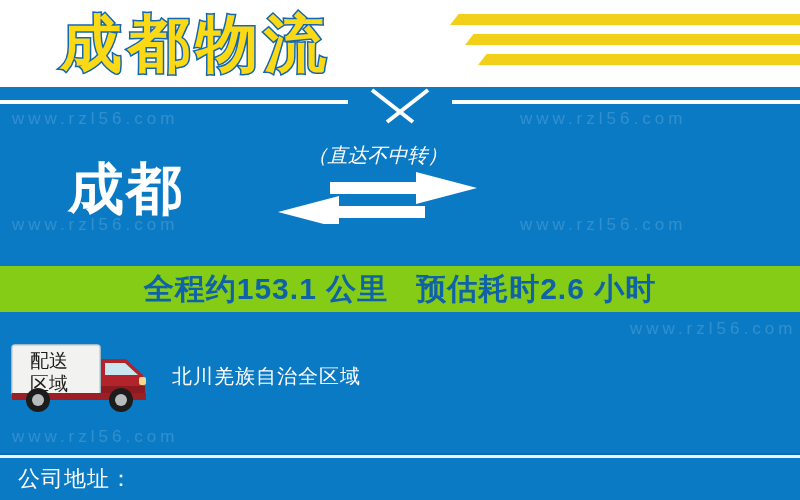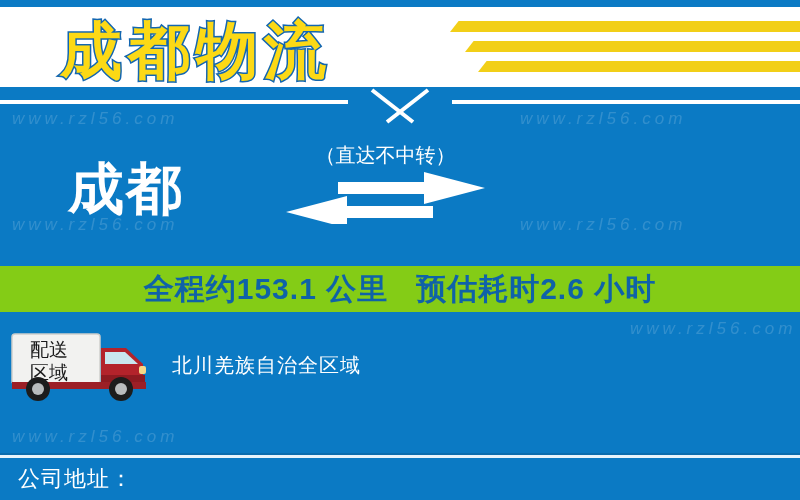--- a/index.html
+++ b/index.html
@@ -5,21 +5,21 @@
   html,body{margin:0;padding:0;}
   body{
     width:800px;height:500px;overflow:hidden;
     font-family:"Liberation Sans","DejaVu Sans",sans-serif;
     background:#0b7ac4;
   }
   #banner{position:relative;width:800px;height:500px;overflow:hidden;background:#0b7ac4;}
 
   
   .header-band{
-    position:absolute;left:0;top:7px;width:800px;height:105px;
+    position:absolute;left:0;top:0;width:800px;height:105px;
     background:#ffffff;overflow:hidden;font-family:Liberation Serif, serif;
   }
   .title{
     position:absolute;left:60px;top:4px;
     font-size:62px;line-height:80px;font-weight:bold;
     color:#fcd915;letter-spacing:6px;
     -webkit-text-stroke:3px #1366b0;
     paint-order:stroke fill;
     white-space:nowrap;
   }
@@ -60,21 +60,21 @@
     position:absolute;left:0;top:55px;width:739px;height:110px;
   }
   .city{
     position:absolute;top:8px;
     font-size:56px;line-height:78px;font-weight:bold;color:#ffffff;
     letter-spacing:2px;white-space:nowrap;
   }
   .city.origin{left:68px;}
   .city.dest{left:497px;font-size:54px;letter-spacing:0px;}
 
-  .arrow-wrap{position:absolute;left:288px;top:0px;width:195px;height:110px;}
+  .arrow-wrap{position:absolute;left:280px;top:0px;width:195px;height:110px;font-style:italic;}
   .note-top{
     position:absolute;left:0;top:0px;width:195px;text-align:center;
     font-size:20px;line-height:26px;color:#ffffff;white-space:nowrap;
   }
   .note-bot{
     position:absolute;left:0;top:84px;width:195px;text-align:center;
     font-size:20px;line-height:26px;color:#ffffff;white-space:nowrap;
   }
   .arrow-svg{position:absolute;left:-2px;top:30px;}
 
@@ -83,21 +83,21 @@
     position:absolute;left:0;top:179px;width:800px;height:46px;
     background:#84cc16;display:flex;align-items:center;justify-content:center;
   }
   .stats-txt{
     font-size:30px;line-height:36px;font-weight:bold;color:#0f62a8;
     letter-spacing:1px;white-space:nowrap;
   }
   .stats-txt .gap{display:inline-block;width:28px;}
 
   
-  .delivery{position:absolute;left:0;top:243px;width:800px;height:80px;}
+  .delivery{position:absolute;left:0;top:254px;width:800px;height:80px;}
   .truck{position:absolute;left:8px;top:0px;width:152px;height:72px;}
   .area-text{
     position:absolute;left:172px;top:22px;
     font-size:20px;line-height:26px;color:#ffffff;letter-spacing:1px;
     white-space:nowrap;
   }
 
   
   .sep-line{position:absolute;left:0;top:453px;width:800px;height:2px;background:#0a6cae;}
   .sep-line2{position:absolute;left:0;top:455px;width:800px;height:3px;background:#e8f4fc;}
@@ -112,21 +112,20 @@
   .addr-value{
     font-size:24px;line-height:28px;color:#f5d312;font-weight:bold;
     letter-spacing:1px;white-space:nowrap;
   }
 
   
   .wm{
     position:absolute;font-size:17px;line-height:20px;letter-spacing:4px;
     color:rgba(255,255,255,0.16);white-space:nowrap;pointer-events:none;
     font-family:"Liberation Sans","DejaVu Sans",sans-serif;
-    font-style:italic;
   }
 </style>
 </head>
 <body>
 
 <div id="banner">
 
   <div class="header-band">
     <div class="title">成都物流</div>
     <div class="stripes">

